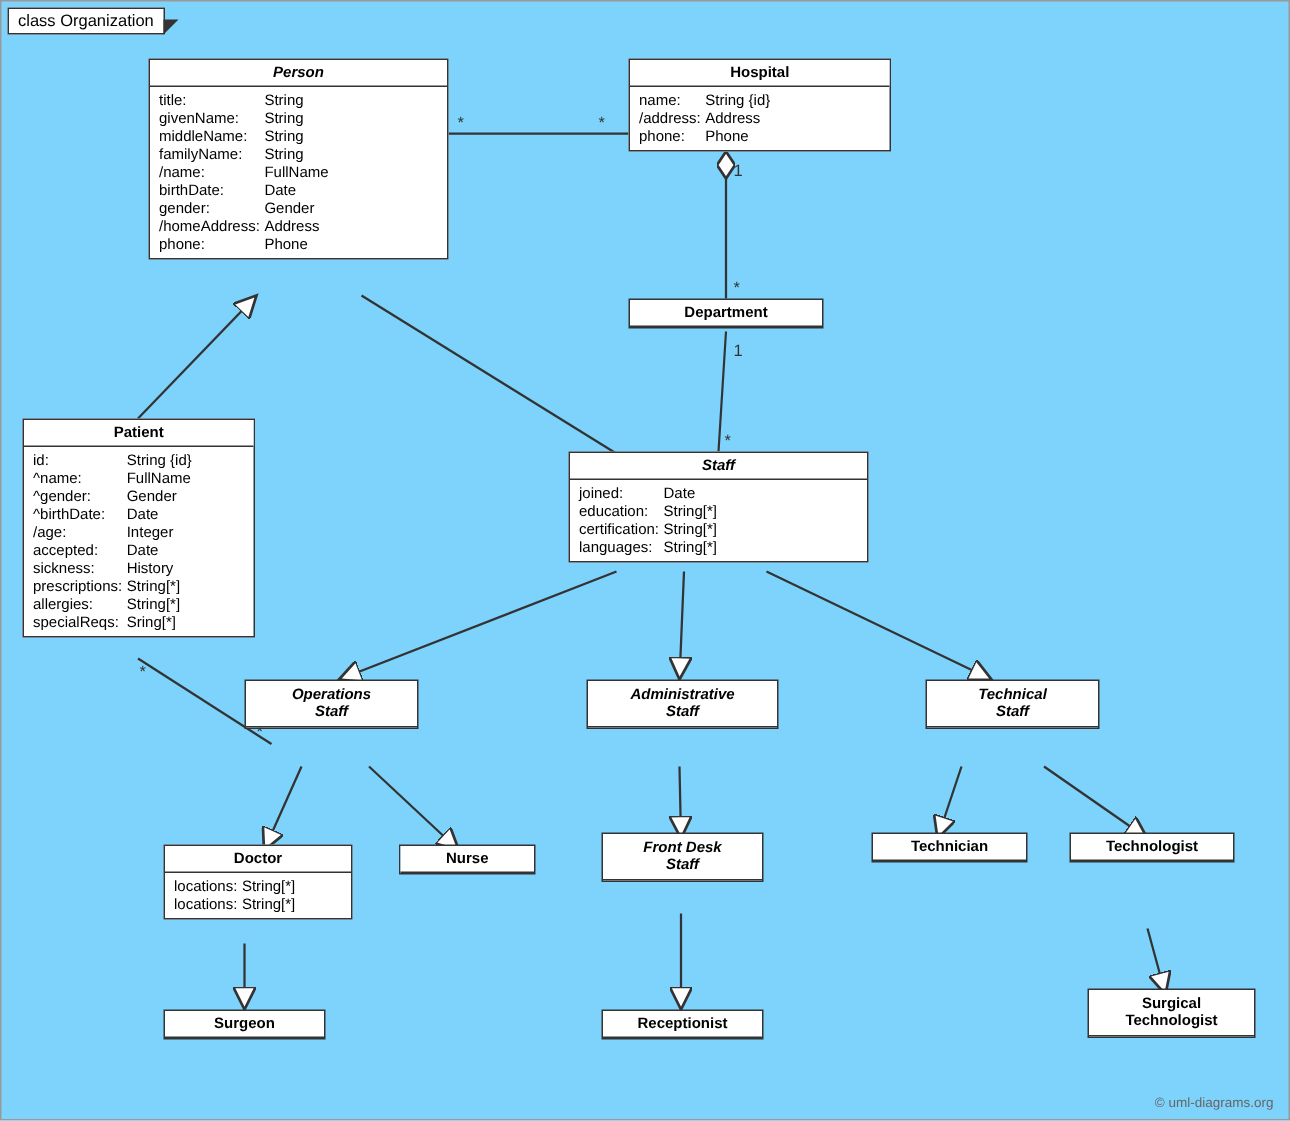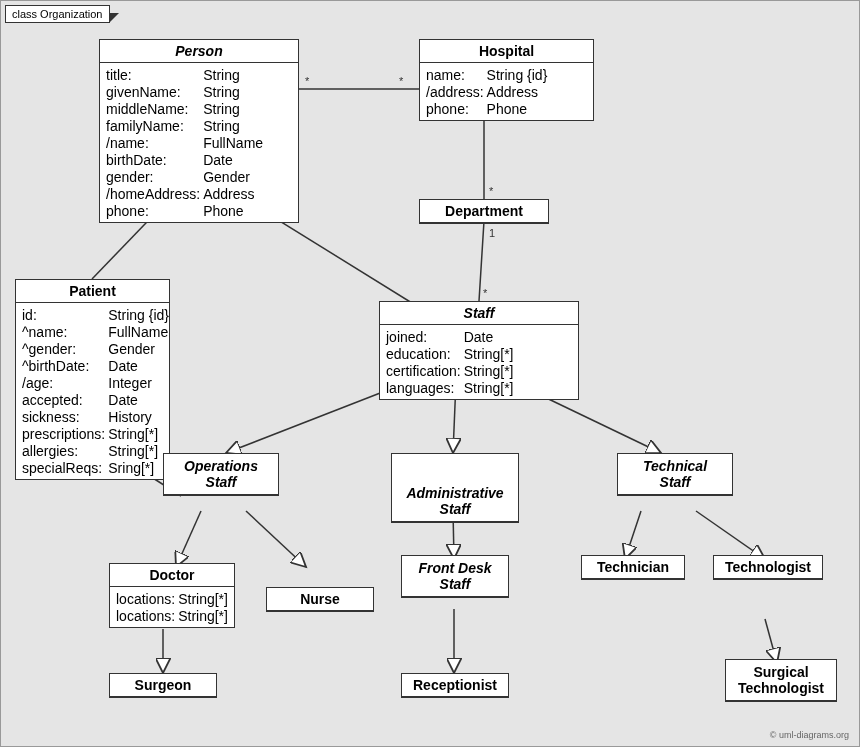--- a/index.html
+++ b/index.html
@@ -9,29 +9,29 @@
       font-size: 11px;
       width: 860px;
       height: 747px;
       overflow: hidden;
       position: relative;
     }
     #diagram-container {
       width: 860px;
       height: 747px;
       position: relative;
-      background: #e5e5e5;
+      background: #7dd3fc;
       border: 1px solid #999;
       padding-left: 16px;
     }
     .class-box {
       position: absolute;
       background: #fff;
       border: 1.5px solid #333;
-      font-size: 14px;
+      font-size: 10px;
     }
     .class-header {
       background: #fff;
       border-bottom: 1.5px solid #333;
       text-align: center;
       padding: 3px 6px;
       font-weight: bold;
     }
     .class-header.italic {
       font-style: italic;
@@ -296,21 +296,21 @@
       </tbody>
         </table>
     </div>
   </div>
 
   <div class="class-box" style="left:162px; top:452px; width:116px; text-align:center;">
     <div class="class-header italic" style="padding: 4px 4px;"><em>Operations<br>Staff</em></div>
   </div>
 
   <div class="class-box" style="left:390px; top:452px; width:128px; text-align:center;">
-    <div class="class-header italic" style="padding: 4px 4px; margin-top: 27px;"><em>Administrative<br>Staff</em></div>
+    <div class="class-header italic" style="padding: 4px 4px;"><em>Administrative<br>Staff</em></div>
   </div>
 
   <div class="class-box" style="left:616px; top:452px; width:116px; text-align:center;">
     <div class="class-header italic" style="padding: 4px 4px;"><em>Technical<br>Staff</em></div>
   </div>
 
   <div class="class-box" style="left:108px; top:562px; width:126px;">
     <div class="class-header">Doctor</div>
     <div class="class-body">
       <table>
@@ -321,21 +321,21 @@
             </tr>
         <tr>
               <td>locations:</td>
               <td>String[*]</td>
             </tr>
       </tbody>
         </table>
     </div>
   </div>
 
-  <div class="class-box" style="left:265px; top:562px; width:108px;margin-top:24px;">
+  <div class="class-box" style="left:265px; top:562px; width:91px;">
     <div class="class-header">Nurse</div>
   </div>
 
   <div class="class-box" style="left:400px; top:554px; width:108px; text-align:center;font-style:italic;">
     <div class="class-header" style="padding:4px;">Front Desk<br>Staff</div>
   </div>
 
   <div class="class-box" style="left:580px; top:554px; width:104px;">
     <div class="class-header">Technician</div>
   </div>

